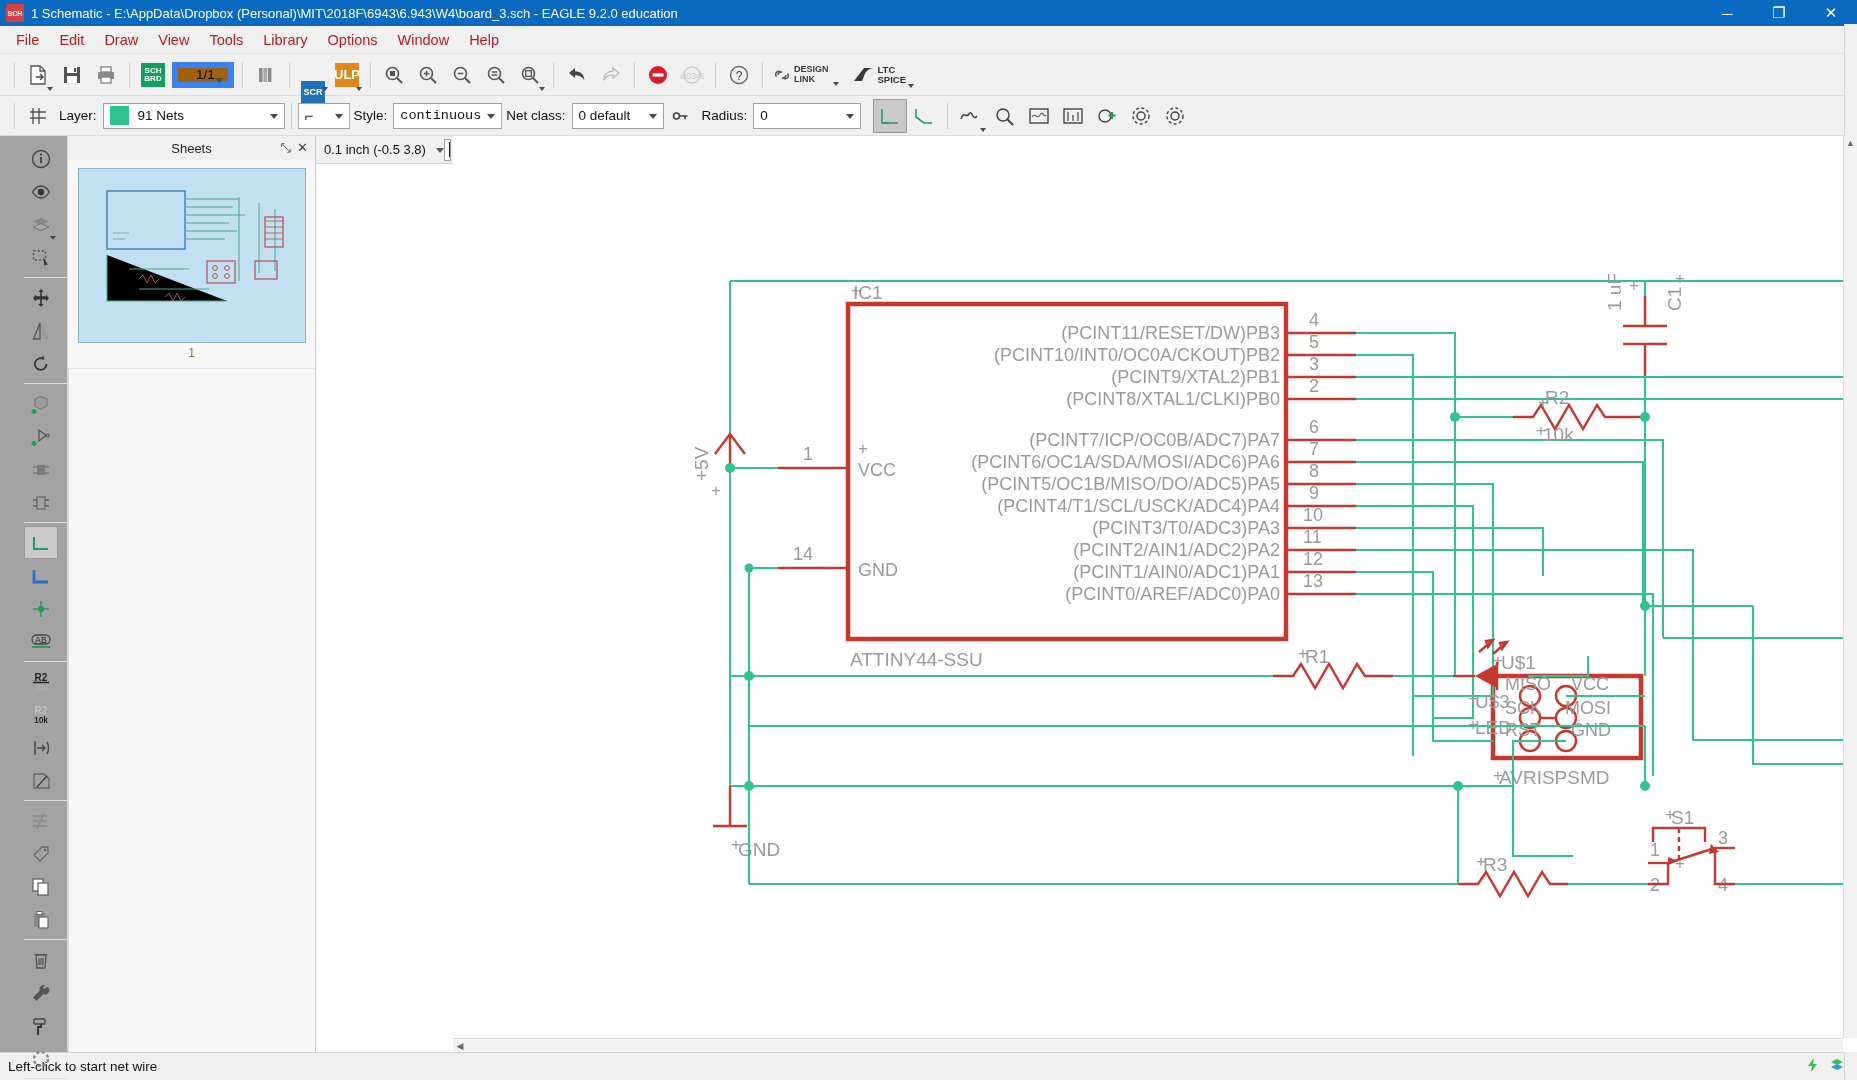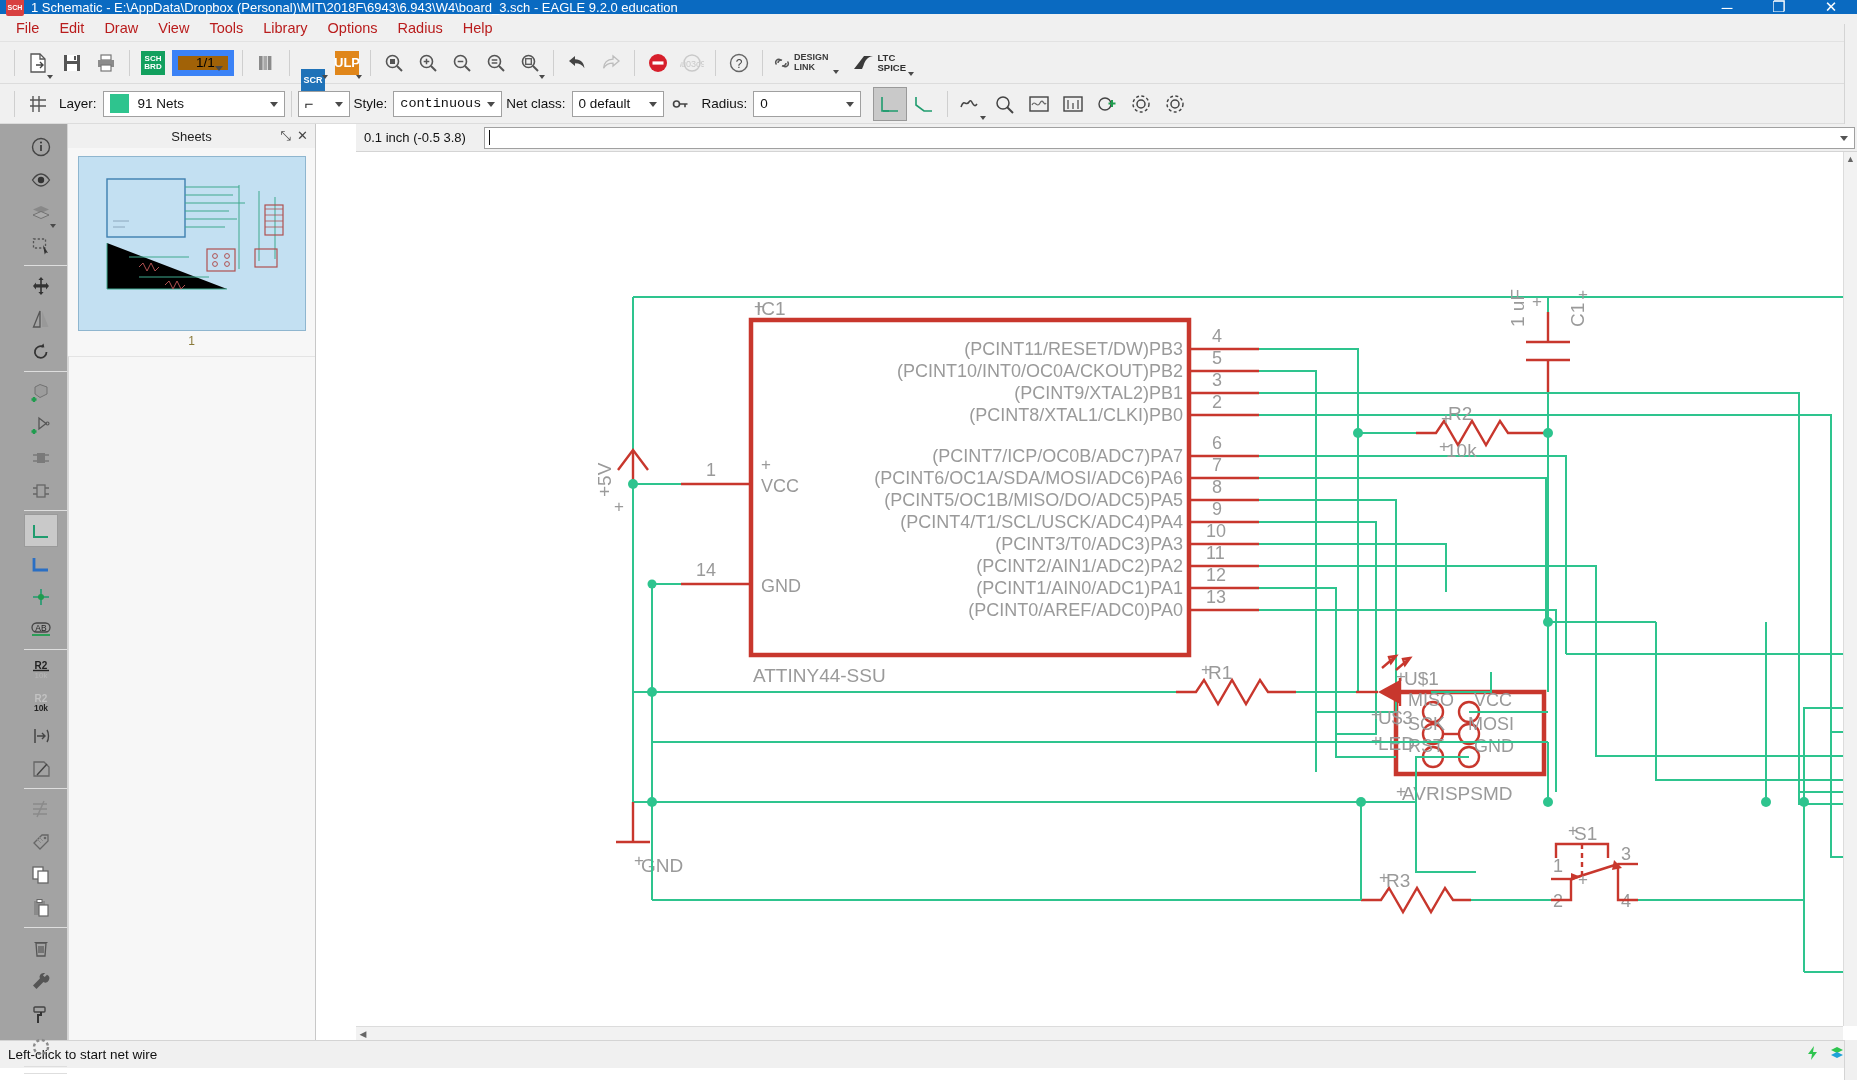--- a/index.html
+++ b/index.html
@@ -3,21 +3,21 @@
 <meta charset="utf-8">
 <style>
   * { box-sizing: border-box; margin:0; padding:0; }
   html,body {
     width:1857px; height:1080px;
     font-family:"Liberation Sans", sans-serif;
     overflow:hidden; background:#fff;
   }
   
   #titlebar {
-    height:14px; background:#0a6ac1; color:#fff;
+    height:26px; background:#0a6ac1; color:#fff;
     display:flex; align-items:center; font-size:13px;
   }
   #titlebar .appicon {
     width:18px;height:18px;margin:0 7px 0 6px;border-radius:2px;
     background:#d84040; position:relative; flex:none;
     display:flex;align-items:center;justify-content:center;
     font-size:7px;color:#fff;font-weight:bold;
   }
   #titlebar .ttl { flex:1; white-space:nowrap; overflow:hidden; }
   #titlebar .wbtns { display:flex; height:100%; }
@@ -113,21 +113,21 @@
   #sheets .num { text-align:center;font-size:12px;color:#8a7a3a;margin-top:3px;}
   #sheets .strip {
     flex:1;border-left:1px solid #d8d8d8;border-top:1px solid #e4e4e4;
     margin-top:8px;background:#f7f7f7;
   }
   #sheets .sbar {
     width:13px;background:#f0f0f0;border-left:1px solid #d4d4d4;
     position:absolute;right:0;top:24px;bottom:0;
   }
   
-  #canvasarea { flex:1; display:flex; flex-direction:column; position:relative;margin-left:40px; }
+  #canvasarea { flex:1; display:flex; flex-direction:row; position:relative; }
   #coordbar {
     height:28px;background:#f0f0f0;display:flex;align-items:center;
     border-bottom:1px solid #d4d4d4;font-size:13px;padding-left:8px;
   }
   #coordbar .coords { width:120px;color:#111; }
   #cmdline {
     flex:1;height:22px;background:#fff;border:1px solid #a0a0a0;
     margin-right:2px;position:relative;display:flex;align-items:center;
     padding-left:4px;
   }
@@ -176,21 +176,21 @@
 </div>
 
 <div id="menubar">
   <div class="mi">File</div>
   <div class="mi">Edit</div>
   <div class="mi">Draw</div>
   <div class="mi">View</div>
   <div class="mi">Tools</div>
   <div class="mi">Library</div>
   <div class="mi">Options</div>
-  <div class="mi">Radius</div>
+  <div class="mi">Window</div>
   <div class="mi">Help</div>
 </div>
 
 <div id="toolbar1" class="toolbar">
   <div class="tb-sep"></div>
   <div class="tb-btn">
     <svg width="22" height="22" viewBox="0 0 22 22">
         <path d="M4 2h9l5 5v13H4z" fill="#fff" stroke="#555" stroke-width="1.3"></path>
         <path d="M13 2v5h5" fill="none" stroke="#555" stroke-width="1.3"></path>
         <path d="M9 13h7M13 10l3 3-3 3" fill="none" stroke="#444" stroke-width="1.4"></path>

